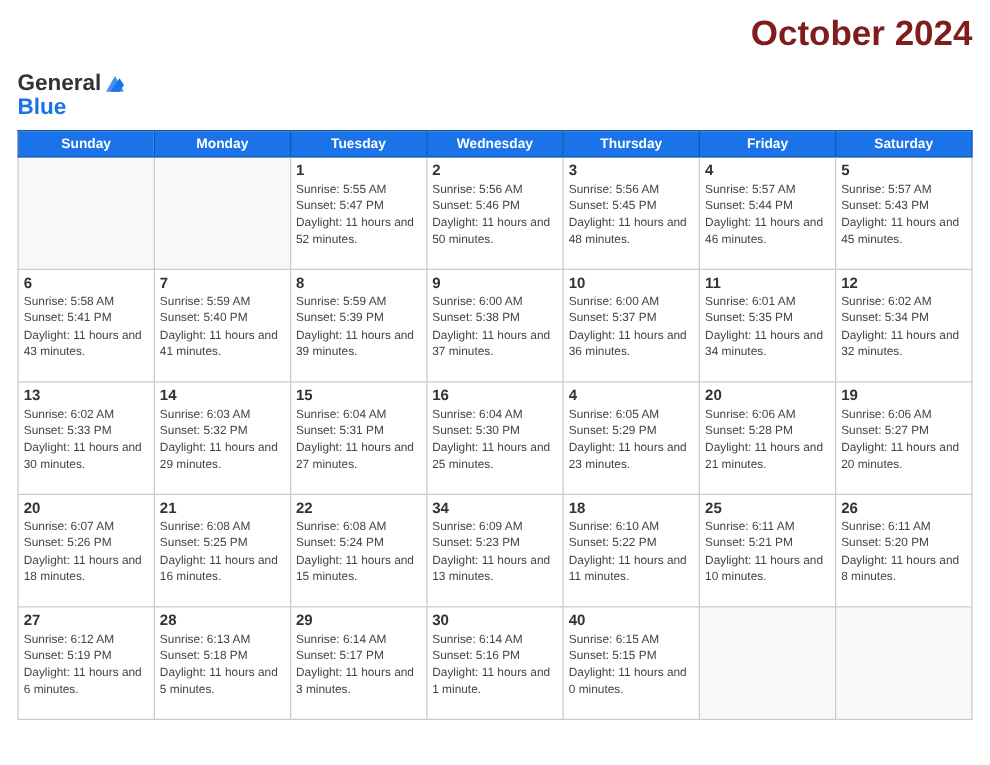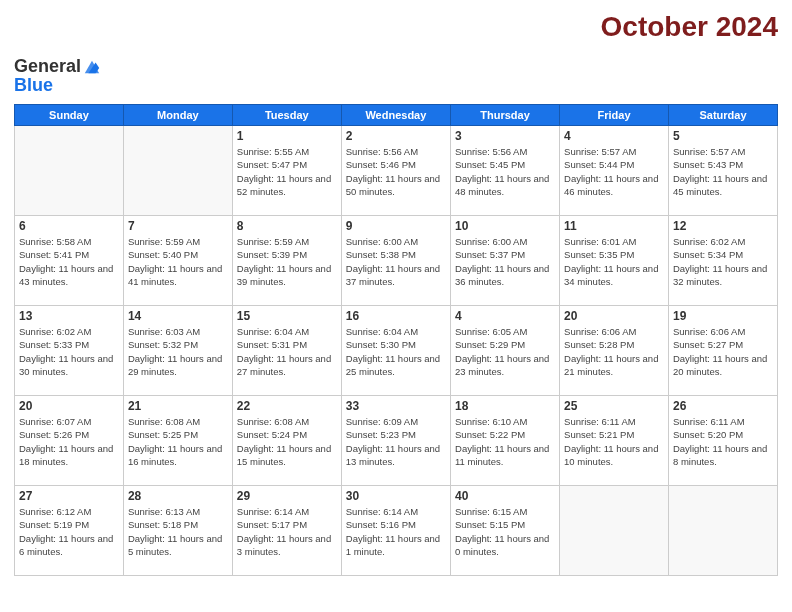--- a/index.html
+++ b/index.html
@@ -220,21 +220,21 @@
           </td>
           <td>
             <span class="day-num">21</span>
             <div class="day-detail">Sunrise: 6:08 AM<br>Sunset: 5:25 PM<br>Daylight: 11 hours and 16 minutes.</div>
           </td>
           <td>
             <span class="day-num">22</span>
             <div class="day-detail">Sunrise: 6:08 AM<br>Sunset: 5:24 PM<br>Daylight: 11 hours and 15 minutes.</div>
           </td>
           <td>
-            <span class="day-num">33</span>
+            <span class="day-num">34</span>
             <div class="day-detail">Sunrise: 6:09 AM<br>Sunset: 5:23 PM<br>Daylight: 11 hours and 13 minutes.</div>
           </td>
           <td>
             <span class="day-num">18</span>
             <div class="day-detail">Sunrise: 6:10 AM<br>Sunset: 5:22 PM<br>Daylight: 11 hours and 11 minutes.</div>
           </td>
           <td>
             <span class="day-num">25</span>
             <div class="day-detail">Sunrise: 6:11 AM<br>Sunset: 5:21 PM<br>Daylight: 11 hours and 10 minutes.</div>
           </td>

